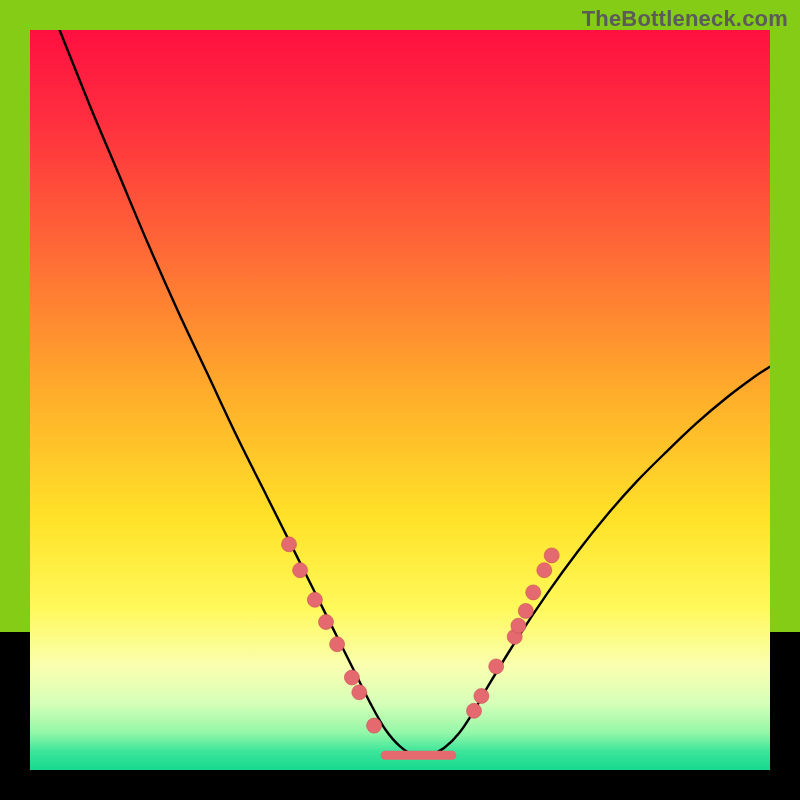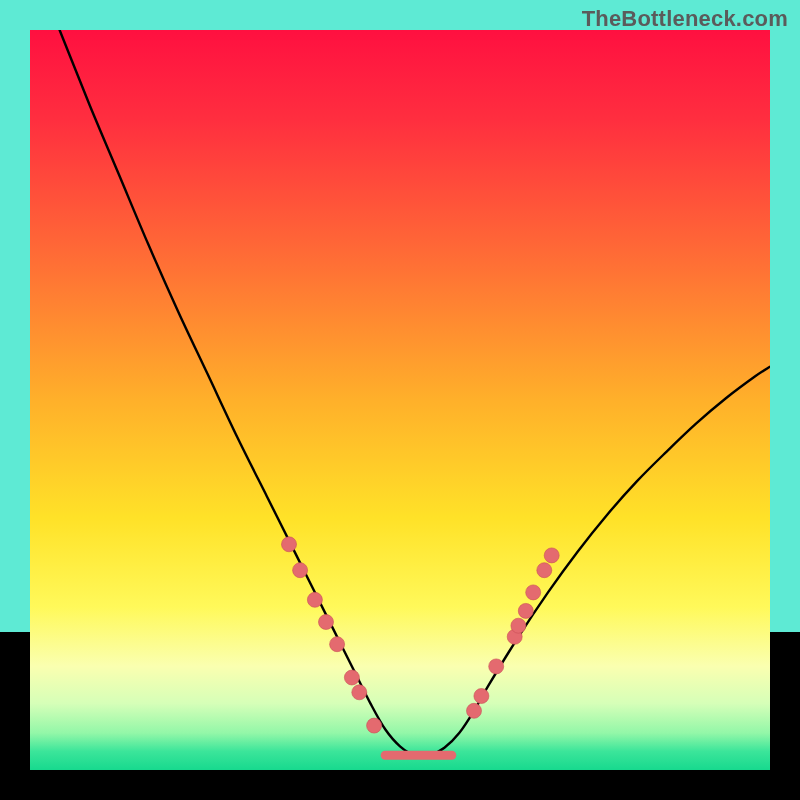--- a/index.html
+++ b/index.html
@@ -1,21 +1,21 @@
 <!DOCTYPE html>
 <html><head>
 <meta charset="utf-8">
 <style>
   * { margin: 0; padding: 0; box-sizing: border-box; }
   html, body { width: 800px; height: 800px; overflow: hidden; background: #000; }
   .frame {
     position: relative;
     width: 800px;
     height: 632px;
-    background: #5eead4;
+    background: #84cc16;
   }
   .watermark {
     position: absolute;
     top: 6px;
     right: 12px;
     font-family: Arial, Helvetica, sans-serif;
     font-size: 22px;
     font-weight: 600;
     color: #5b5b5b;
     letter-spacing: 0.2px;

